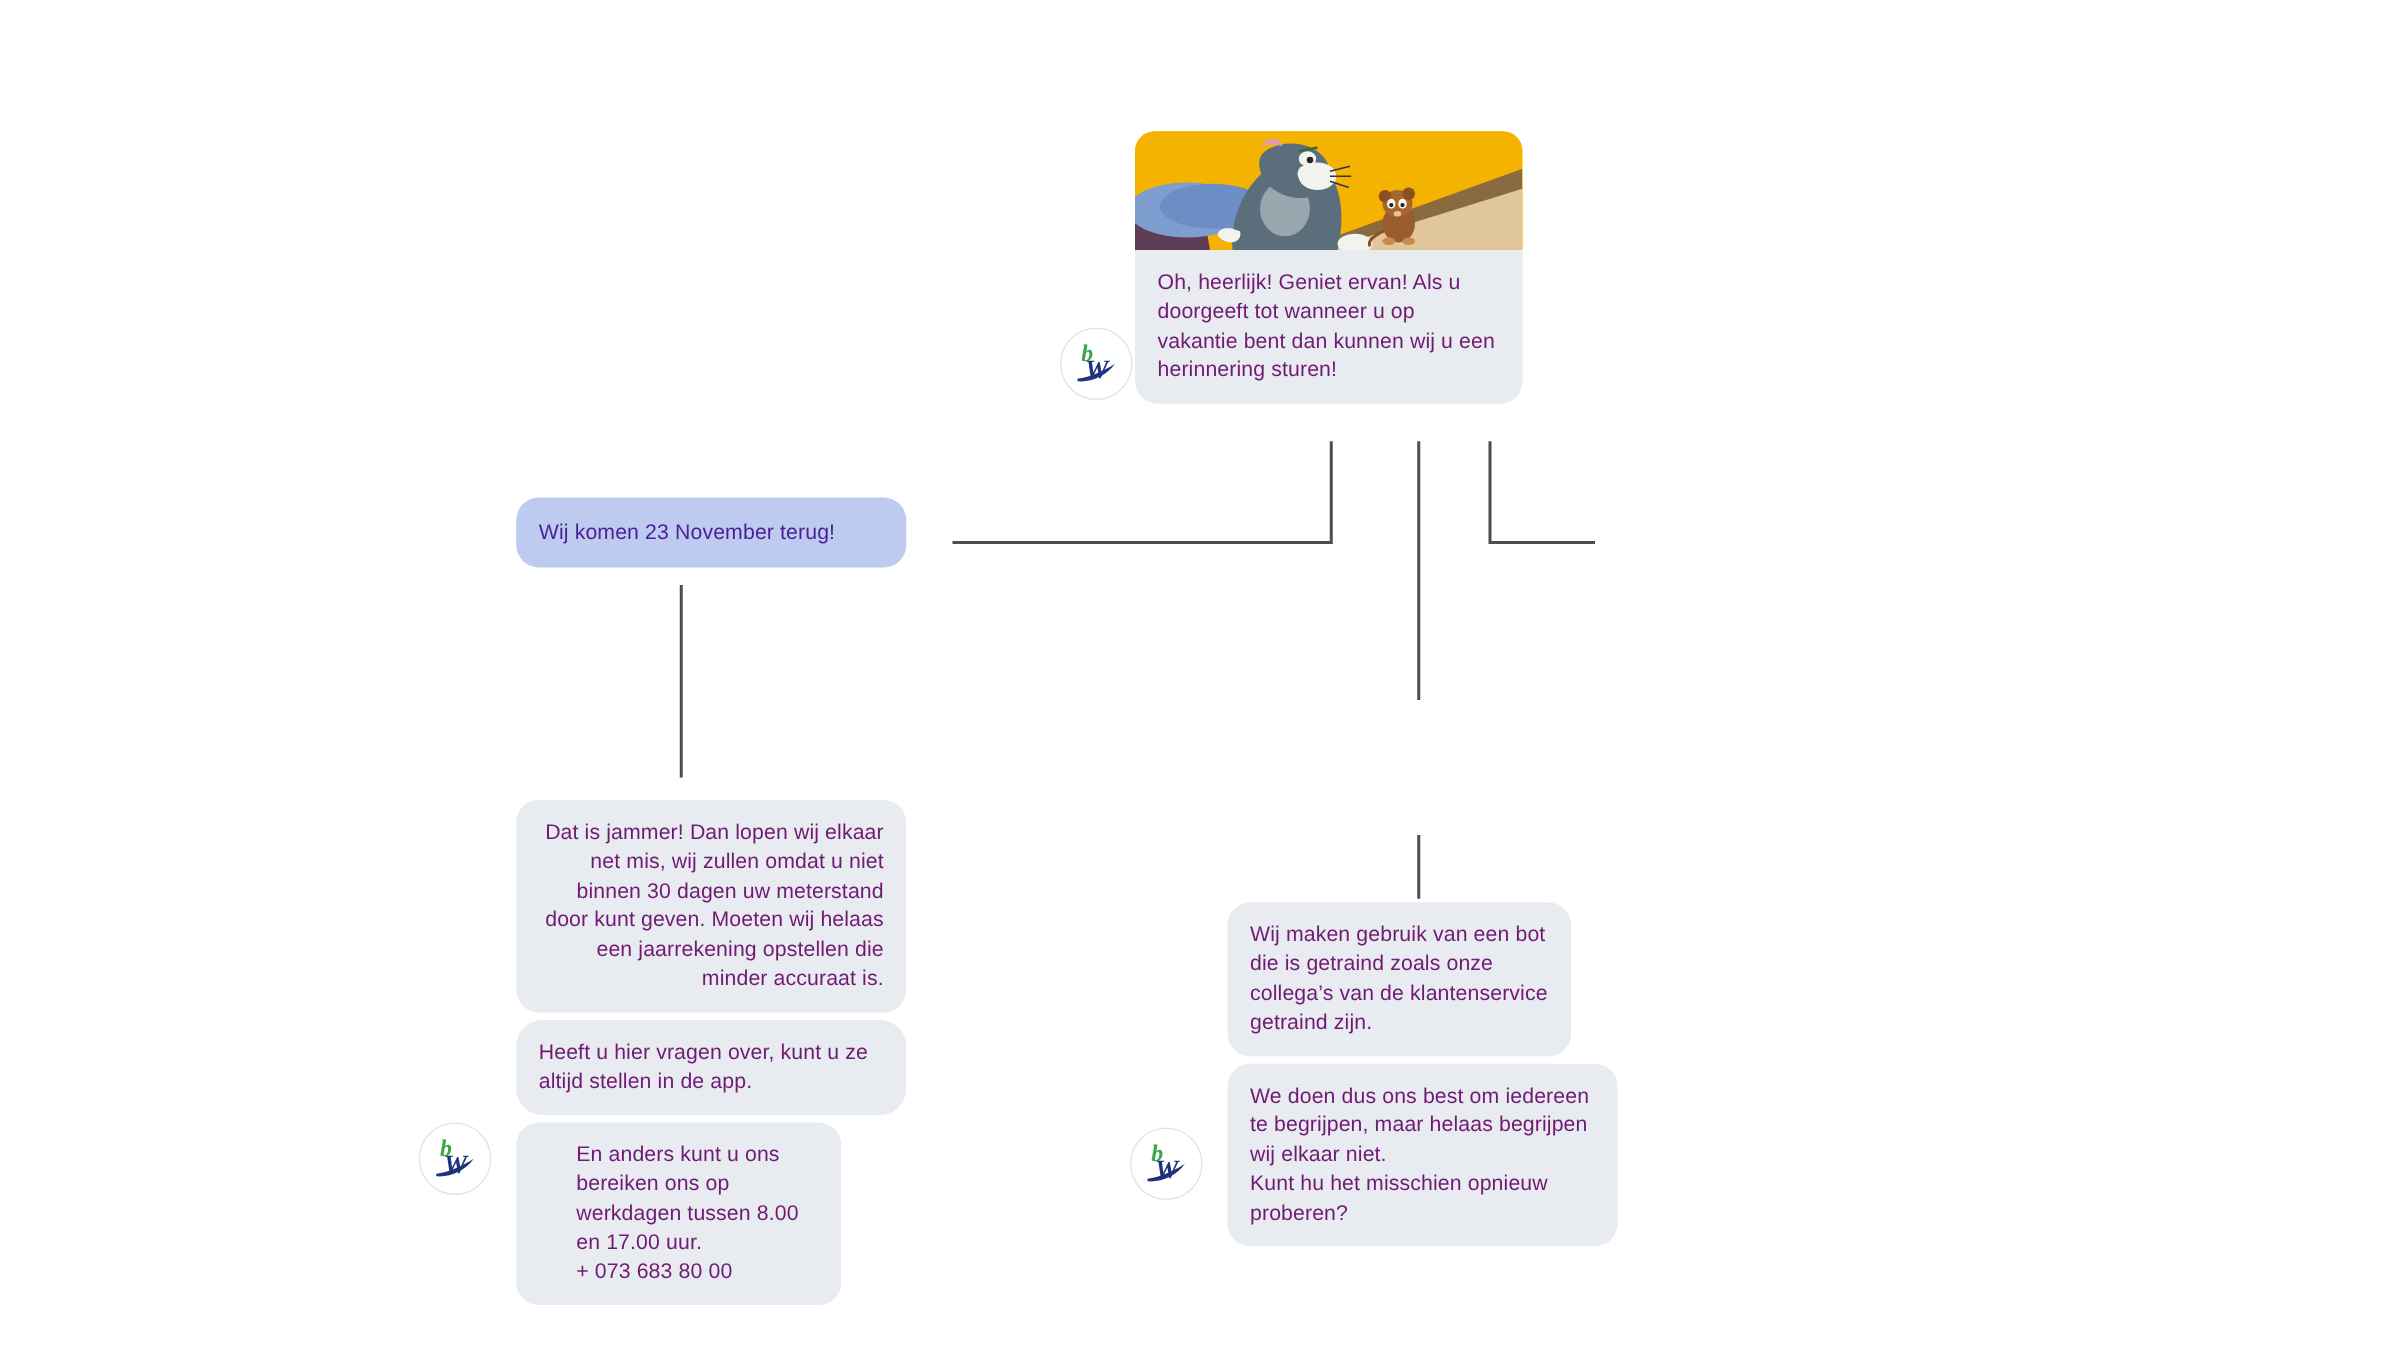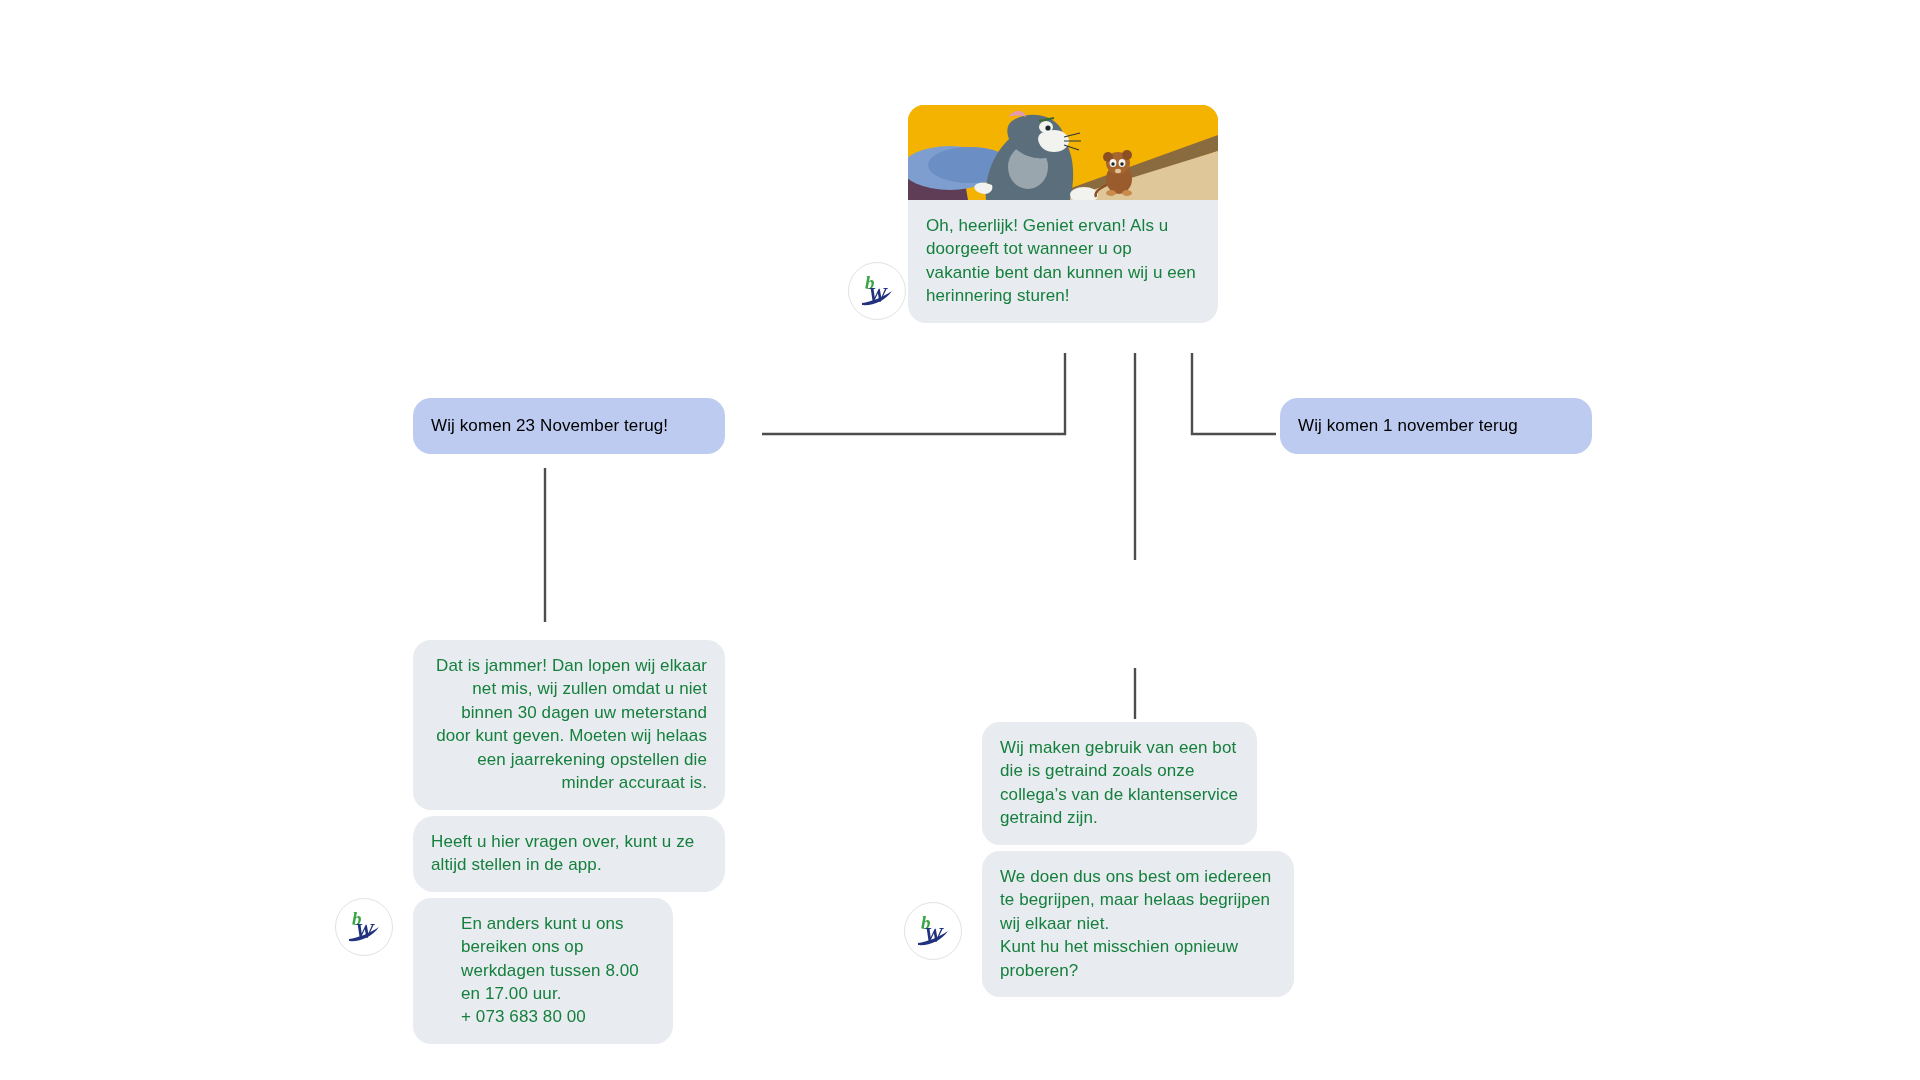--- a/index.html
+++ b/index.html
@@ -34,31 +34,31 @@
   .node {
     position: absolute;
   }
 
   
   .bubble {
     border-radius: 18px;
     padding: 14px 18px 15px 18px;
     font-size: 17px;
     line-height: 1.38;
-    color: #15803d;
+    color: #701a75;
     letter-spacing: .1px;
     box-sizing: border-box;
     white-space: pre-line;
   }
   .bubble.bot {
     background: #e8ebef;
   }
   .bubble.user {
     background: #bdcbf0;
-    color: #000000;
+    color: #4c1d95;
     padding-top: 16px;
     padding-bottom: 17px;
   }
 
   
   .card-img {
     width: 310px;
     height: 95px;
     border-radius: 16px 16px 0 0;
     overflow: hidden;
@@ -170,23 +170,20 @@
       </svg>
     </div>
 
     <div class="bubble bot attached" style="width:310px;">Oh, heerlijk! Geniet ervan! Als u doorgeeft tot wanneer u op vakantie bent dan kunnen wij u een herinnering sturen!</div>
   </div>
 
   <div class="node" style="left:413px; top:398px;">
     <div class="bubble user" style="width:312px;">Wij komen 23 November terug!</div>
   </div>
 
-  <div class="node" style="left:1280px; top:398px;">
-    <div class="bubble user" style="width:312px;">Wij komen 1 november terug</div>
-  </div>
 
 
   <div class="node stack" style="left:413px; top:640px;">
 
     <div class="avatar" style="left:-78px; top:258px;">
       <svg width="40" height="40" viewBox="0 0 40 40">
         <text x="8" y="18" font-family="Liberation Serif, serif" font-size="19" font-style="italic" font-weight="bold" fill="#3aa545">b</text>
         <text x="11" y="31" font-family="Liberation Serif, serif" font-size="21" font-style="italic" font-weight="bold" fill="#21317e">W</text>
         <path d="M5,32 C14,31 26,26 35,20 C28,30 16,35 5,34 Z" fill="#21317e"></path>
       </svg>

